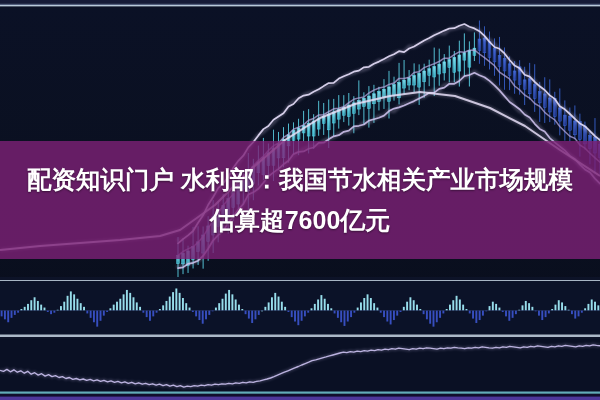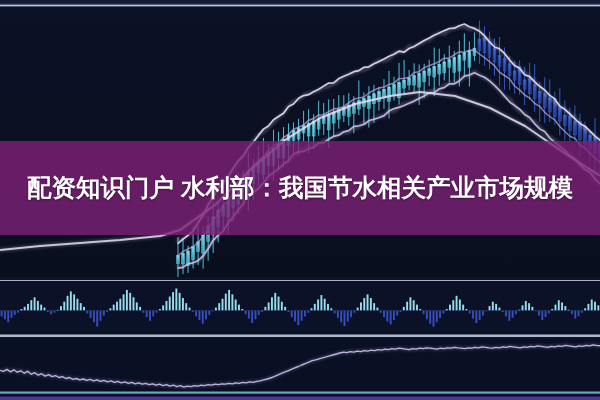--- a/index.html
+++ b/index.html
@@ -6,21 +6,21 @@
   #stage{
     position:relative;width:600px;height:400px;overflow:hidden;
     background:#0a1020;
     font-family:"Liberation Sans","DejaVu Sans",sans-serif;
   }
   .layer{position:absolute;left:0;top:0;width:600px;height:400px;}
   svg.layer{display:block;}
 
   
   #headline-band{
-    position:absolute;left:0;top:141px;width:600px;height:94px;
+    position:absolute;left:0;top:141px;width:600px;height:118px;
     background:rgba(125,32,119,0.80);
     display:flex;flex-direction:column;align-items:center;justify-content:center;
     box-sizing:border-box;padding:0 4px;
   }
   #headline-line1,#headline-line2{
     color:#ffffff;font-weight:bold;font-size:25px;line-height:40px;
     letter-spacing:0px;white-space:nowrap;text-align:center;
     text-shadow:0 1px 2px rgba(0,0,0,0.45);
   }
   #headline-line1{font-size:24.5px;}
@@ -449,15 +449,16 @@
 
     <g>
       <rect x="0" y="391.5" width="600" height="2.2" fill="#7ad4e0" opacity="0.8"></rect>
       <rect x="0" y="394" width="600" height="3.2" fill="#120f2c"></rect>
       <rect x="0" y="396.6" width="600" height="3.4" fill="#5a3fb0" opacity="0.85"></rect>
     </g>
   </svg>
 
   <div id="headline-band">
     <div id="headline-line1">配资知识门户 水利部：我国节水相关产业市场规模</div>
+    <div id="headline-line2">估算超7600亿元</div>
   </div>
 
 </div>
 
 </body></html>

